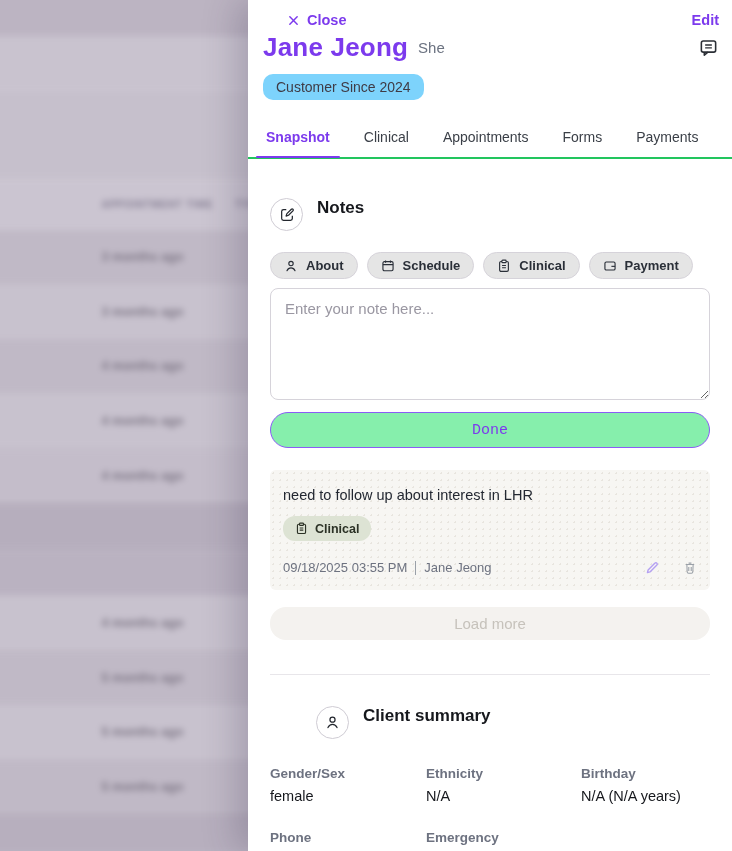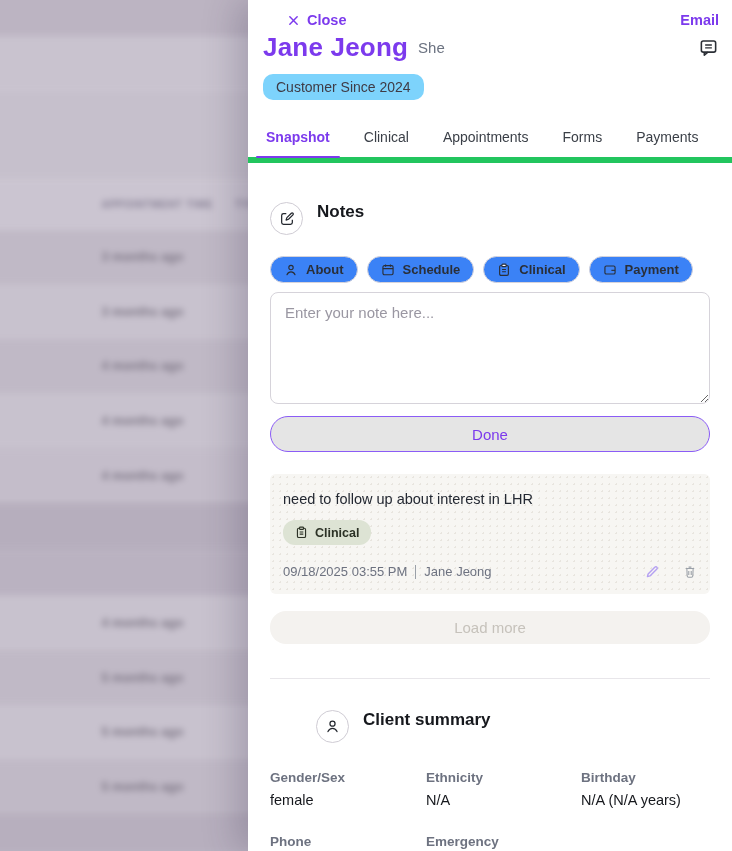--- a/index.html
+++ b/index.html
@@ -42,48 +42,48 @@
   .client-name { font-size:26px; font-weight:700; color:#7c3aed; letter-spacing:.2px; }
   .pronoun { margin-left:10px; font-size:15px; color:#6b7280; }
   .comment-btn { margin-left:auto; background:none; border:none; color:#2b2f36; cursor:pointer;
                  display:flex; align-items:flex-start; }
 
   .badge-row { padding:11px 0 0 15px; }
   .customer-badge { display:inline-block; background:#7dd3fc; color:#3f3b45;
                     font-size:14px; padding:5px 13px; border-radius:10px; }
 
   .tabs { display:flex; gap:14px; margin-top:21px; padding:0 8px;
-          border-bottom:6px solid #22c55e; }
+          border-bottom:2px solid #22c55e; }
   .tab { background:none; border:none; font-family:inherit; font-size:14px; color:#3a3f47;
          padding:8px 10px 12px; cursor:pointer; position:relative; }
   .tab.active { color:#7c3aed; font-weight:600; }
   .tab.active::after { content:""; position:absolute; left:0; right:0; bottom:-1px;
                        height:2px; background:#7c3aed; border-radius:2px; }
 
   .section-head { display:flex; align-items:flex-start; gap:14px; padding:0 22px; }
   .icon-circle { width:33px; height:33px; border:1px solid #cfccd4; border-radius:50%;
                  display:flex; align-items:center; justify-content:center; color:#23272e;
                  flex:none; background:#fff; }
   .section-title { font-size:17px; font-weight:700; color:#16181d; }
   .notes-head { margin-top:39px; }
 
   .cat-pills { display:flex; gap:9px; margin-top:21px; padding:0 22px; }
   .cat-pill { display:inline-flex; align-items:center; gap:8px; height:27px; padding:0 13px;
-              border:1px solid #d6d3da; border-radius:14px; background:#3b82f6; cursor:pointer;
+              border:1px solid #d6d3da; border-radius:14px; background:#e5e5e5; cursor:pointer;
               font-family:inherit; font-size:13px; font-weight:600; color:#2a2f38; }
   .cat-pill svg { flex:none; }
 
   .note-input { display:block; width:440px; height:112px; margin:9px 22px 0;
                 border:1px solid #d6d3da; border-radius:8px; padding:11px 14px;
                 font-family:inherit; font-size:15px; color:#16181d; resize:both; }
   .note-input::placeholder { color:#9a97a2; }
 
-  .done-btn { display:block; width:440px; height:36px; margin:12px 22px 0; background:#e5e5e5;
+  .done-btn { display:block; width:440px; height:36px; margin:12px 22px 0; background:#86efac;
               border:1.5px solid #8b5cf6; border-radius:18px; color:#7c3aed;
-              font-family:Liberation Sans, sans-serif; font-size:15px; font-weight:500; cursor:pointer; }
+              font-family:Liberation Mono, monospace; font-size:15px; font-weight:500; cursor:pointer; }
 
   .note-card { margin:22px 22px 0; border-radius:6px; padding:17px 13px 15px;
                background-color:#f7f6f3;
                background-image:radial-gradient(#e8e5df 1px, transparent 1px);
                background-size:7px 7px; }
   .note-text { font-size:14.5px; color:#232832; }
   .note-tag { display:inline-flex; align-items:center; gap:7px; margin-top:13px;
               background:#dde3d4; border-radius:12px; height:25px; padding:0 12px;
               font-size:12.5px; font-weight:700; color:#2c3226; }
   .note-foot { display:flex; align-items:center; margin-top:19px; font-size:13px; color:#6d7280; }
@@ -156,21 +156,21 @@
 
 <div class="drawer">
 
   <div class="drawer-top">
     <button class="close-btn">
       <svg width="11" height="11" viewBox="0 0 12 12">
           <path d="M2 2l8 8M10 2l-8 8" stroke="currentColor" stroke-width="1.6" stroke-linecap="round"></path>
         </svg>
       <span>Close</span>
     </button>
-    <button class="edit-link">Email</button>
+    <button class="edit-link">Edit</button>
   </div>
 
   <div class="name-row">
     <span class="client-name">Jane Jeong</span>
     <span class="pronoun">She</span>
     <button class="comment-btn">
       <svg width="21" height="21" viewBox="0 0 20 20" fill="none" stroke="currentColor" stroke-width="1.5">
         <rect x="3.2" y="3.8" width="13.6" height="10.6" rx="1.8"></rect>
         <path d="M6 14.4v3l3.4-3" stroke-linejoin="round"></path>
         <path d="M6.8 7.6h6.4M6.8 10.4h6.4" stroke-width="1.3"></path>

